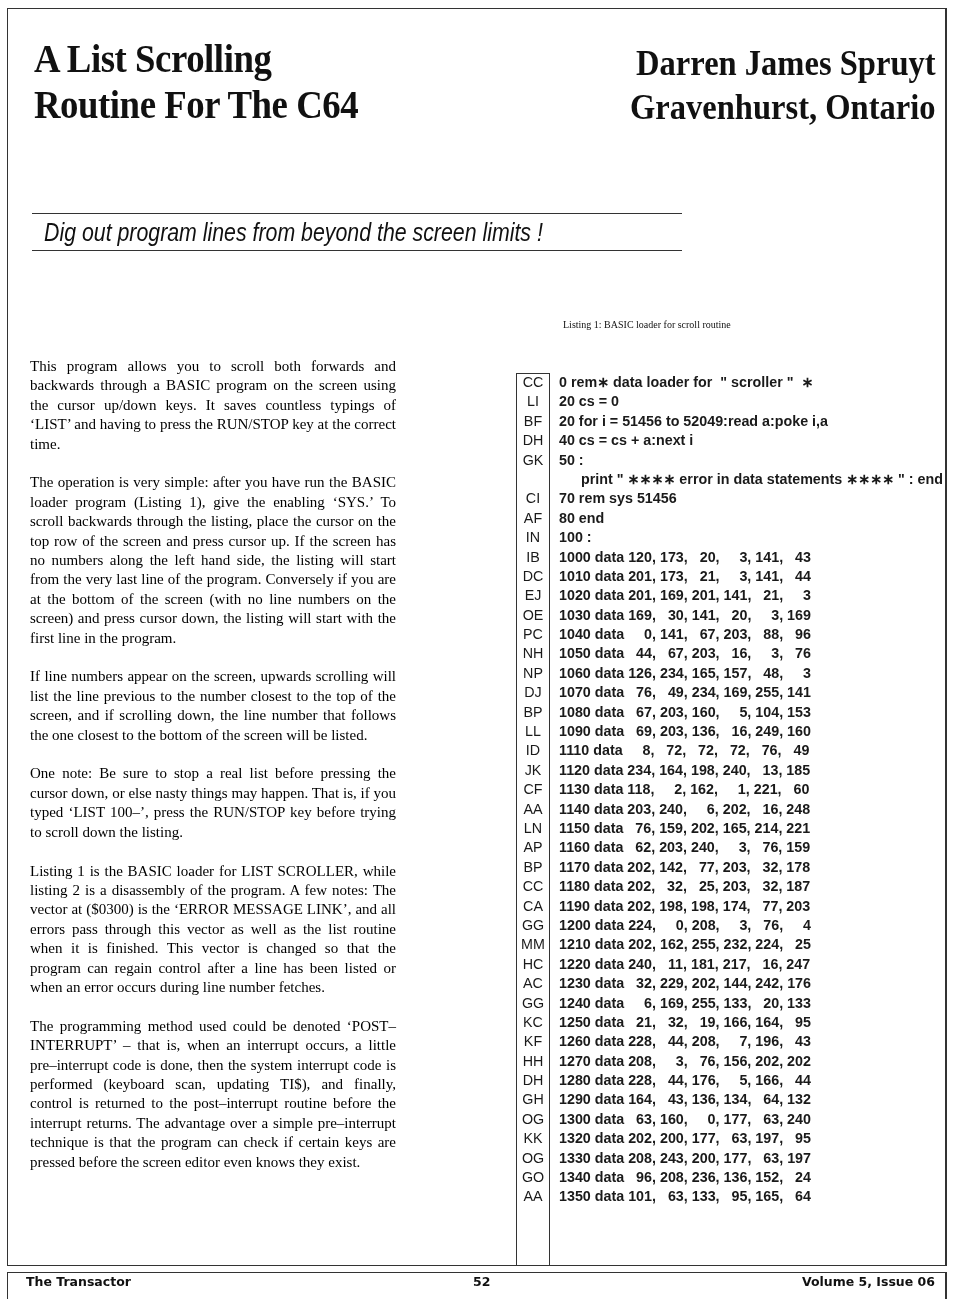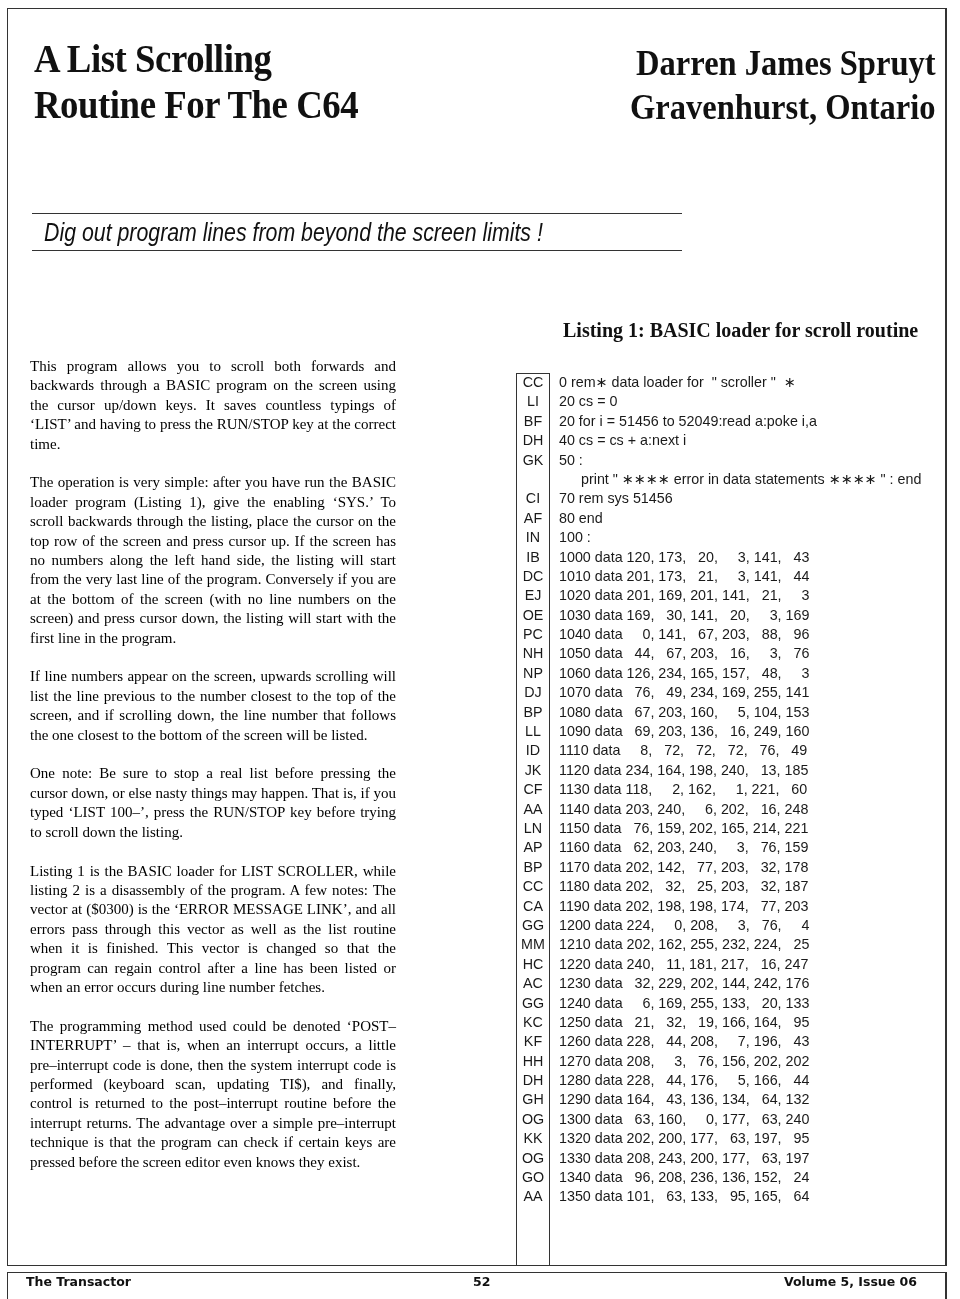--- a/index.html
+++ b/index.html
@@ -33,44 +33,44 @@
     font-size: 26px; line-height: 32px; color: #111; white-space: nowrap;
     transform: scaleX(0.82); transform-origin: left top;
   }
   .body-col {
     position: absolute; left: 30px; top: 357px; width: 366px;
     font-size: 15px; line-height: 19.4px; text-align: justify; color: #000000;
   }
   .body-col p { margin: 0 0 19.4px 0; }
   .listing-caption {
     position: absolute; left: 563px; top: 319px;
-    font-weight: bold; font-size: 20px; color: #111; white-space: nowrap;
+    font-weight: normal; font-size: 10px; color: #111; white-space: nowrap;
   }
   .listing {
     position: absolute; left: 516px; top: 373px; width: 420px;
     font-family: "Liberation Sans", sans-serif; font-size: 14.3px; color: #1a1a1a;
   }
   .listing .box {
     position: absolute; left: 0; top: 0; width: 34px; height: 893px;
     border-left: 1.3px solid #333; border-right: 1.3px solid #333; border-top: 1.3px solid #333;
     box-sizing: border-box;
   }
   .row { position: relative; height: 19.4px; line-height: 19.4px; white-space: pre; }
   .row .ck { position: absolute; left: 0; width: 34px; text-align: center; }
-  .row .code { position: absolute; left: 43px; }
+  .row .code { position: absolute; left: 43px; font-weight: bold; }
   .row.cont .code { left: 65px; }
   .footer {
     position: absolute; left: 7px; top: 1272px; width: 940px; height: 37px;
     border: 1.5px solid #333; border-right-width: 2px; box-sizing: border-box;
     font-family: "DejaVu Sans", sans-serif; font-weight: bold; font-size: 12.5px; color: #111;
   }
   .footer span { position: absolute; top: 1px; white-space: nowrap; }
   .footer .left { left: 18px; }
   .footer .center { left: 465px; }
-  .footer .right { right: 28px; }
+  .footer .right { right: 10px; }
 </style>
 </head>
 <body>
 
 <div class="frame"></div>
 
 <h1 class="title">
   <div>A List Scrolling</div>
   <div>Routine For The C64</div>
 </h1>

